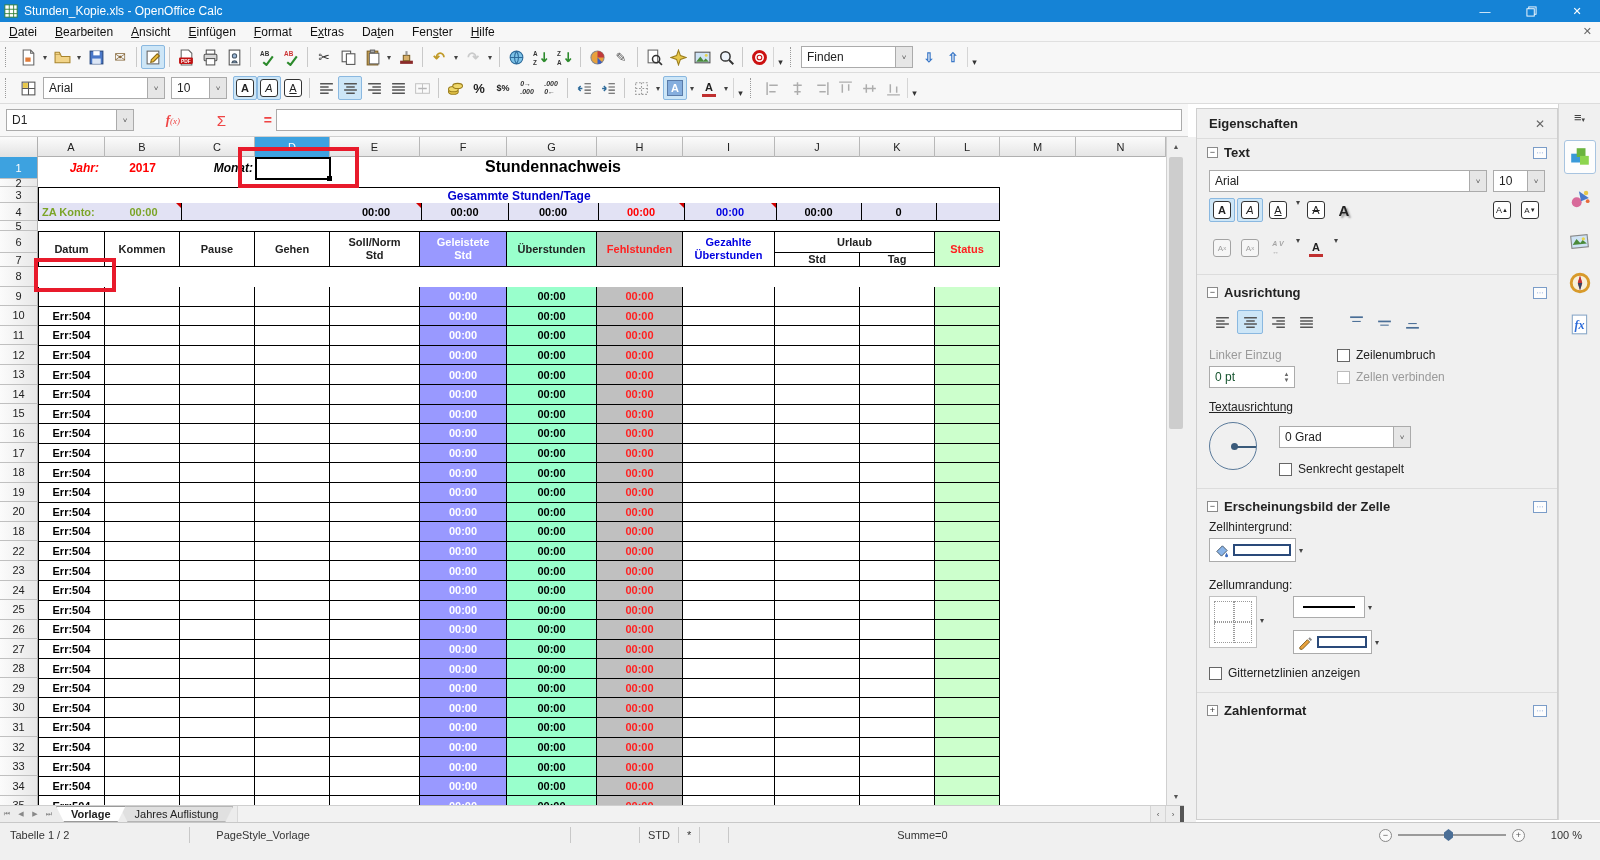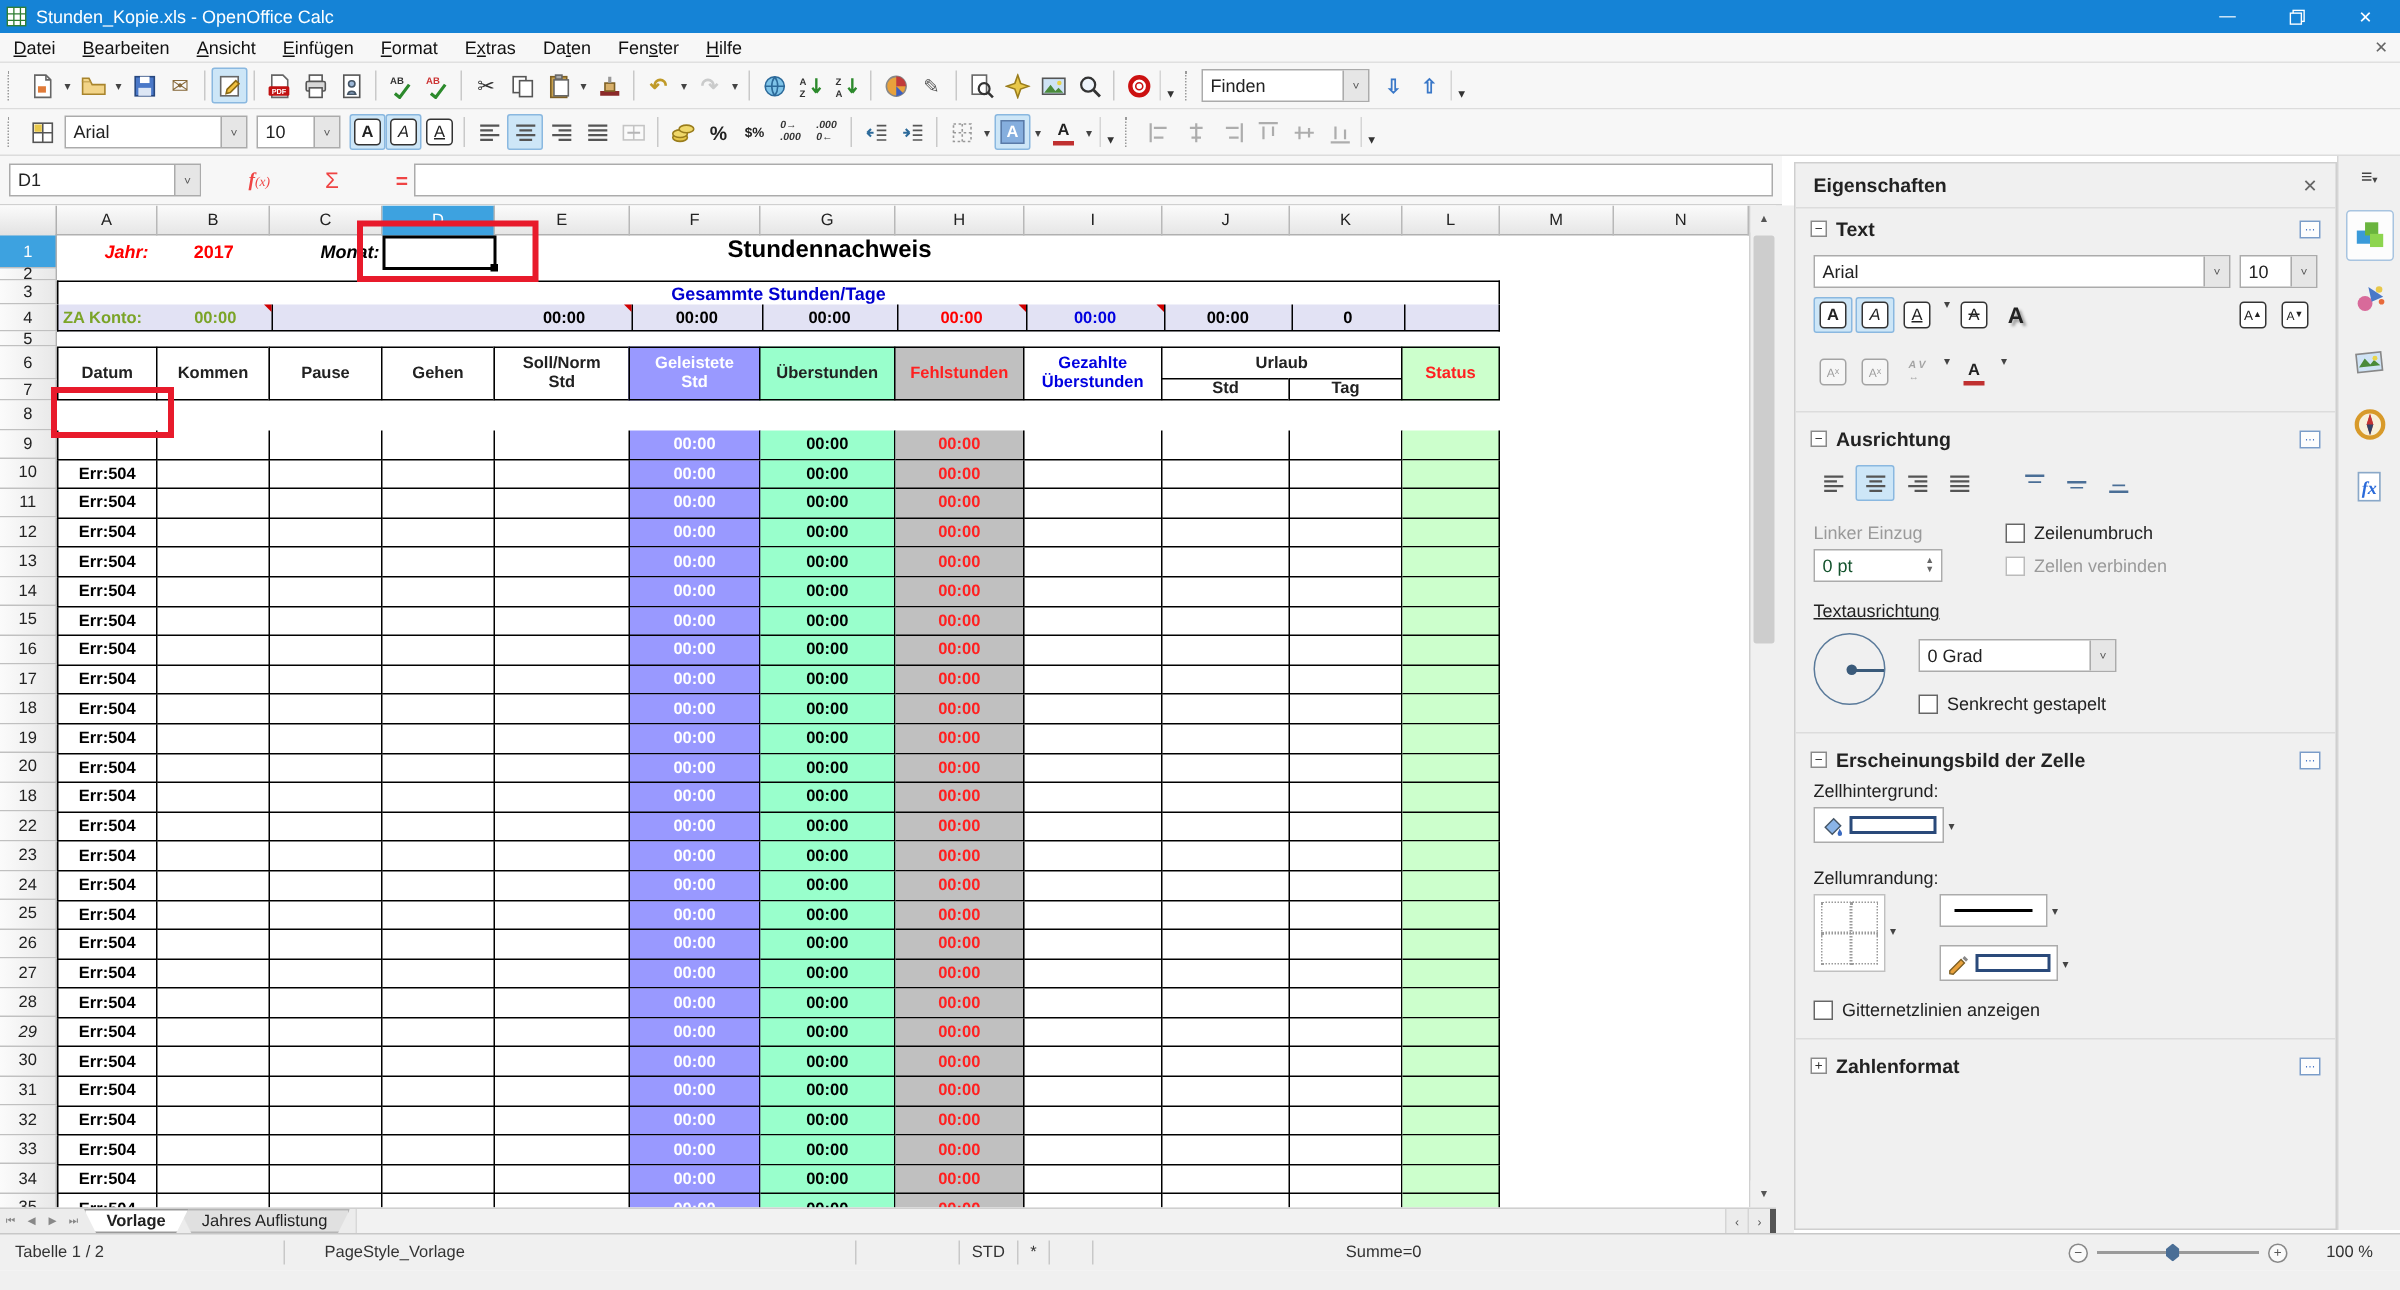--- a/index.html
+++ b/index.html
@@ -620,21 +620,21 @@
         <div class="rowh" style="height: 19.6px;">19</div>
         <div class="rowh" style="height: 19.6px;">20</div>
         <div class="rowh" style="height: 19.6px;">18</div>
         <div class="rowh" style="height: 19.6px;">22</div>
         <div class="rowh" style="height: 19.6px;">23</div>
         <div class="rowh" style="height: 19.6px;">24</div>
         <div class="rowh" style="height: 19.6px;">25</div>
         <div class="rowh" style="height: 19.6px;">26</div>
         <div class="rowh" style="height: 19.6px;">27</div>
         <div class="rowh" style="height: 19.6px;">28</div>
-        <div class="rowh" style="height: 19.6px; font-style: italic;">29</div>
+        <div class="rowh" style="height: 19.6px;">29</div>
         <div class="rowh" style="height: 19.6px;">30</div>
         <div class="rowh" style="height: 19.6px;">31</div>
         <div class="rowh" style="height: 19.6px;">32</div>
         <div class="rowh" style="height: 19.6px;">33</div>
         <div class="rowh" style="height: 19.6px;">34</div>
         <div class="rowh" style="height: 19.6px;">35</div>
       </div>
     <div id="sheet">
 
       <div class="abs r1-label" style="left:0;top:0;width:65px;height:22px;color:#ff0000;display:flex;align-items:center;justify-content:flex-end;padding-right:4px">Jahr:</div>

